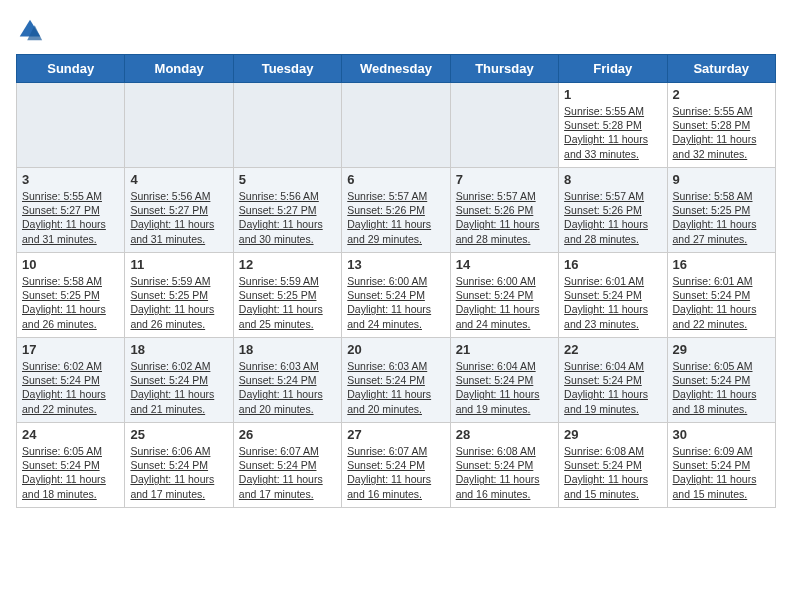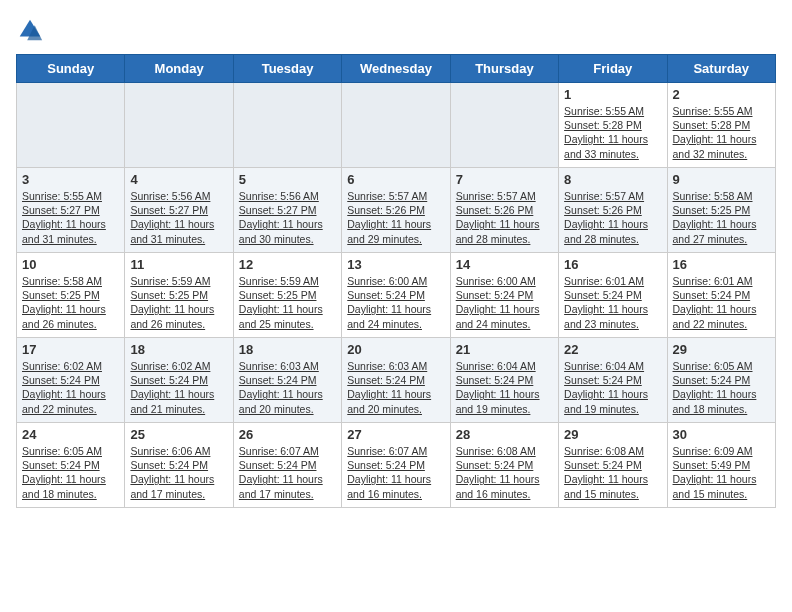--- a/index.html
+++ b/index.html
@@ -313,18 +313,18 @@
         </td>
         <td>
           <span class="day-num">29</span>
           <div class="cell-text" style="white-space: pre-line;">Sunrise: 6:08 AM
 Sunset: 5:24 PM
 Daylight: 11 hours and 15 minutes.</div>
         </td>
         <td>
           <span class="day-num">30</span>
           <div class="cell-text" style="white-space: pre-line;">Sunrise: 6:09 AM
-Sunset: 5:49 PM
+Sunset: 5:24 PM
 Daylight: 11 hours and 15 minutes.</div>
         </td>
       </tr>
     </tbody>
 </table>
 
 </body></html>

